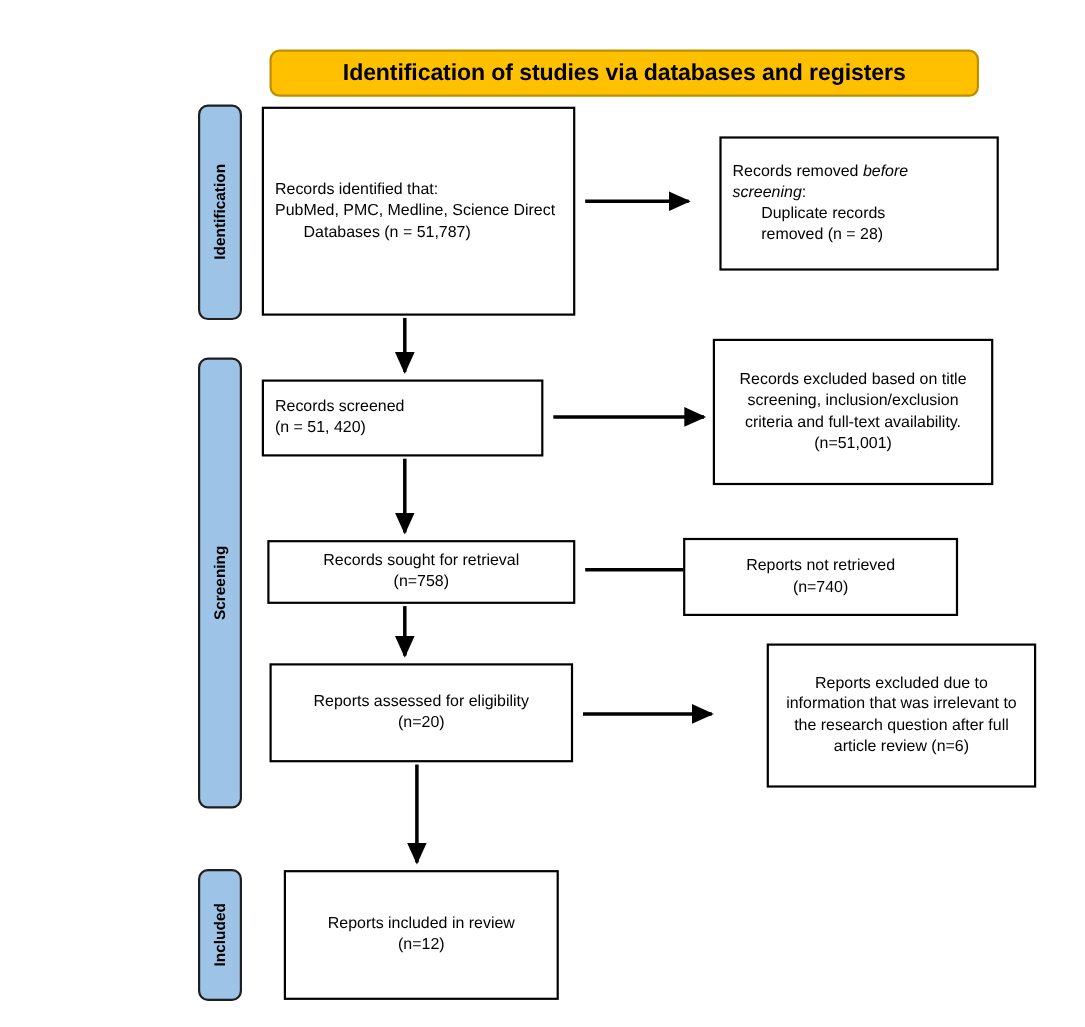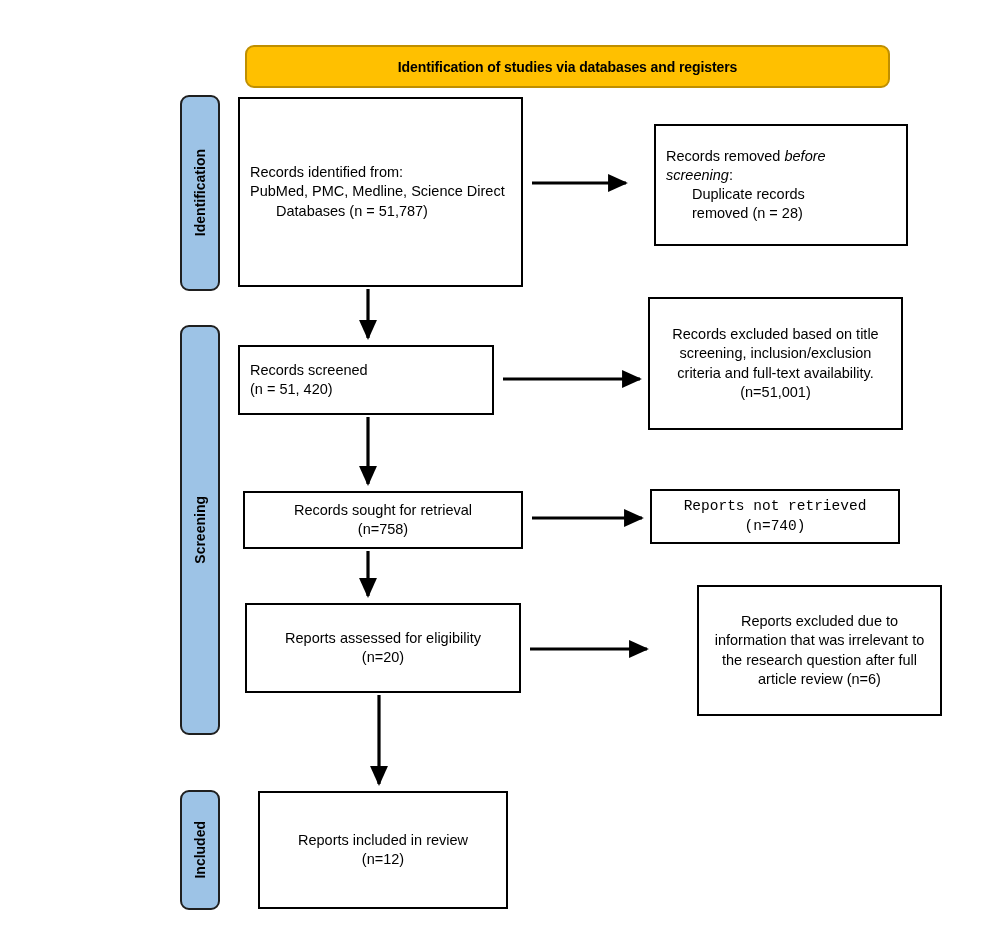--- a/index.html
+++ b/index.html
@@ -37,21 +37,21 @@
     height: 43px;
     background: #FFC000;
     border: 2px solid #BF8F00;
     border-radius: 9px;
     box-sizing: border-box;
     display: flex;
     align-items: center;
     justify-content: center;
   }
   .phase-banner-label {
-    font-size: 14px;
+    font-size: 21px;
     font-weight: bold;
     letter-spacing: -0.1px;
     color: #000000;
     text-align: center;
   }
 
   
   .stage-tab {
     position: absolute;
     left: 180px;
@@ -106,22 +106,22 @@
 
   
   #box-records-identified   { left: 238px; top: 97px;  width: 285px; height: 190px; }
   #box-records-screened     { left: 238px; top: 345px; width: 256px; height: 70px;  }
   #box-records-sought       { left: 243px; top: 491px; width: 280px; height: 58px;  }
   #box-reports-assessed     { left: 245px; top: 603px; width: 276px; height: 90px;  }
   #box-reports-included     { left: 258px; top: 791px; width: 250px; height: 118px; }
 
   
   #box-records-removed      { left: 654px; top: 124px; width: 254px; height: 122px; }
-  #box-records-excluded     { left: 648px; top: 297px; width: 255px; height: 133px; }
-  #box-reports-not-retrieved{ left: 650px; top: 489px; width: 250px; height: 55px; font-family: Liberation Mono, monospace;  }
+  #box-records-excluded     { left: 648px; top: 308px; width: 255px; height: 133px; }
+  #box-reports-not-retrieved{ left: 621px; top: 489px; width: 250px; height: 71px;  }
   #box-reports-excluded     { left: 655px; top: 585px; width: 245px; height: 131px; margin-left: 42px; }
 </style>
 </head>
 <body>
 
 <div id="diagram">
 
   <svg id="arrow-layer" viewBox="0 0 986 934" width="986" height="934">
     <defs>
       <marker id="arrowhead" markerWidth="7" markerHeight="7" refX="5.6" refY="3" orient="auto" markerUnits="strokeWidth">
@@ -156,21 +156,21 @@
 
   <div class="stage-tab" id="stage-screening">
     <span class="stage-tab-label">Screening</span>
   </div>
 
   <div class="stage-tab" id="stage-included">
     <span class="stage-tab-label">Included</span>
   </div>
 
   <div class="flow-box align-left" id="box-records-identified">
-    <div class="flow-box-text"><span>Records identified from:</span><br><span>PubMed, PMC, Medline, Science Direct</span><br><span class="indent"></span><span>Databases (n = 51,787)</span></div>
+    <div class="flow-box-text"><span>Records identified that:</span><br><span>PubMed, PMC, Medline, Science Direct</span><br><span class="indent"></span><span>Databases (n = 51,787)</span></div>
   </div>
 
   <div class="flow-box align-left" id="box-records-screened">
     <div class="flow-box-text"><span>Records screened</span><br><span>(n = 51, 420)</span></div>
   </div>
 
   <div class="flow-box align-center" id="box-records-sought">
     <div class="flow-box-text">Records sought for retrieval
 (n=758)</div>
   </div>

